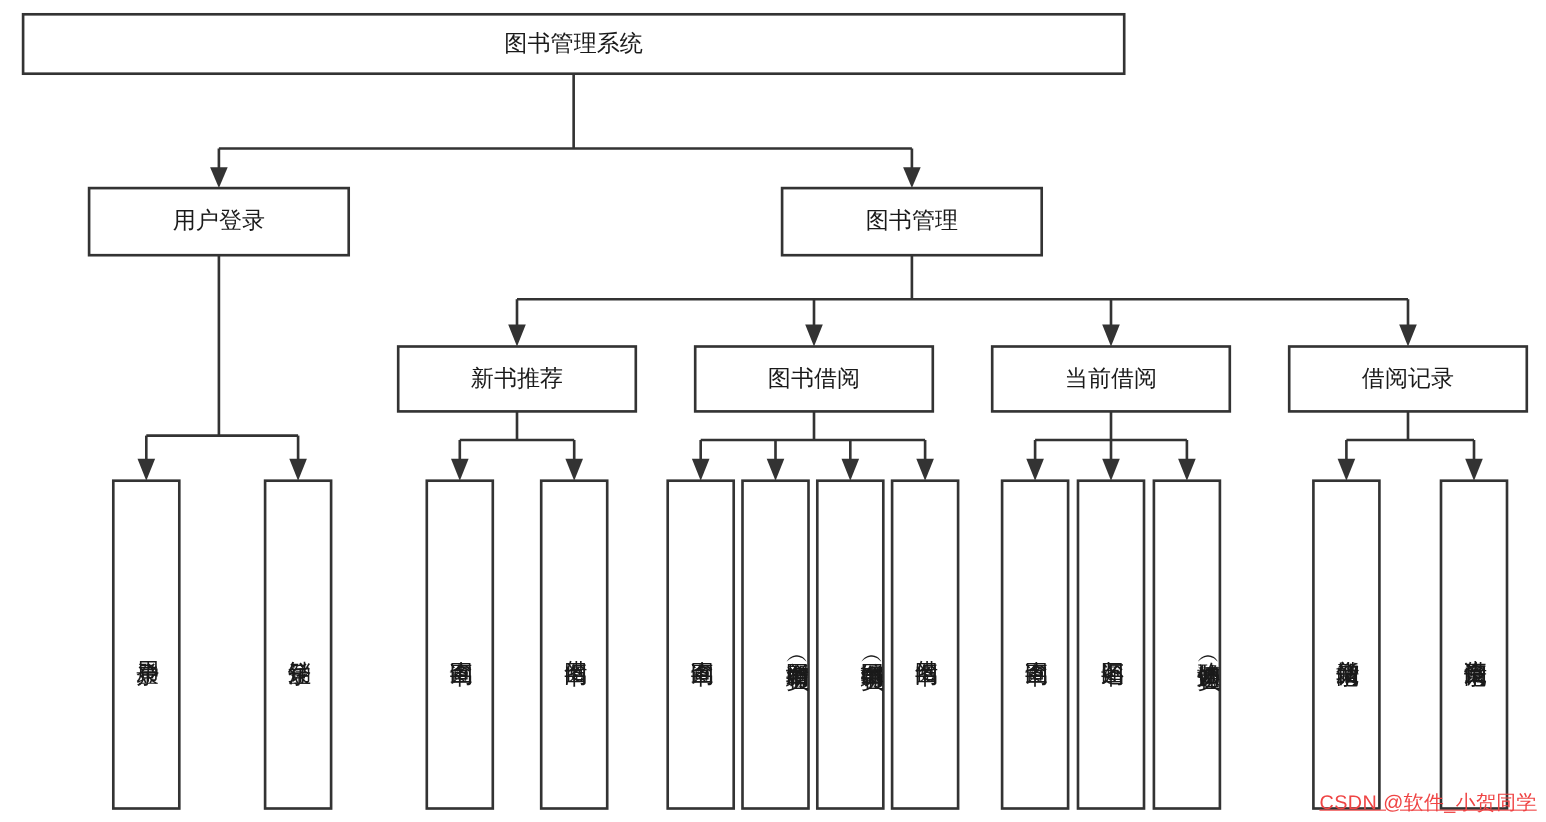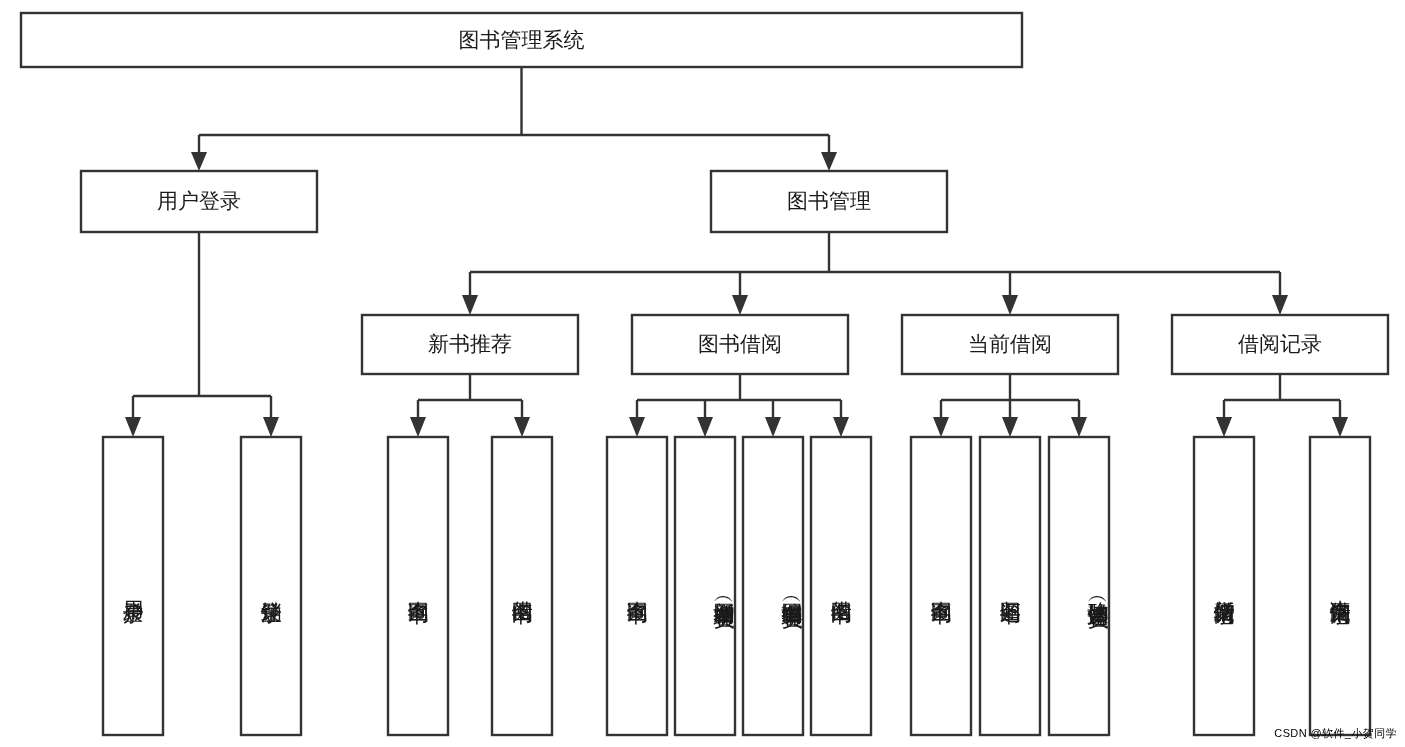--- a/index.html
+++ b/index.html
@@ -60,24 +60,25 @@
     letter-spacing: 1px;
     white-space: nowrap;
     text-align: center;
     pointer-events: none;
   }
   .watermark {
     position: absolute;
     right: 8px;
     bottom: 6px;
     font-family: "Liberation Sans", "DejaVu Sans", sans-serif;
-    font-size: 11px;
-    color: #000000;
+    font-size: 18px;
+    color: #ef4444;
     letter-spacing: 0.4px;
     white-space: nowrap;
+    text-decoration: underline;
   }
 </style>
 </head>
 <body>
 
 <div id="diagram-root">
 
   <svg id="flow-svg" viewBox="0 0 1405 747">
 
     <g>

